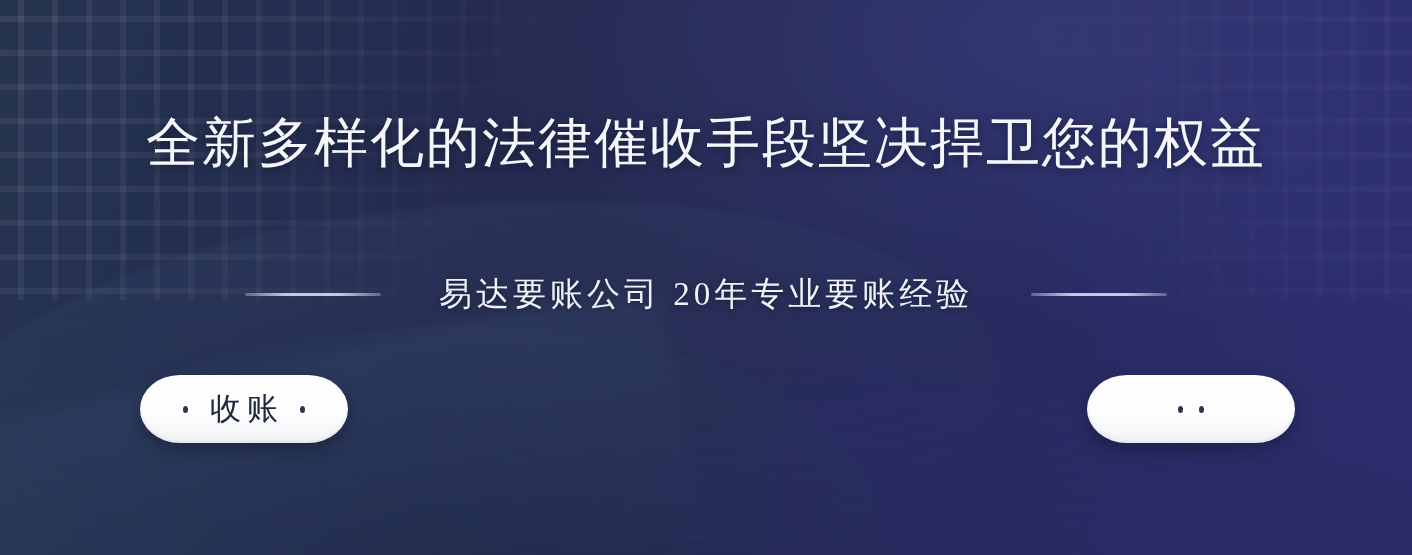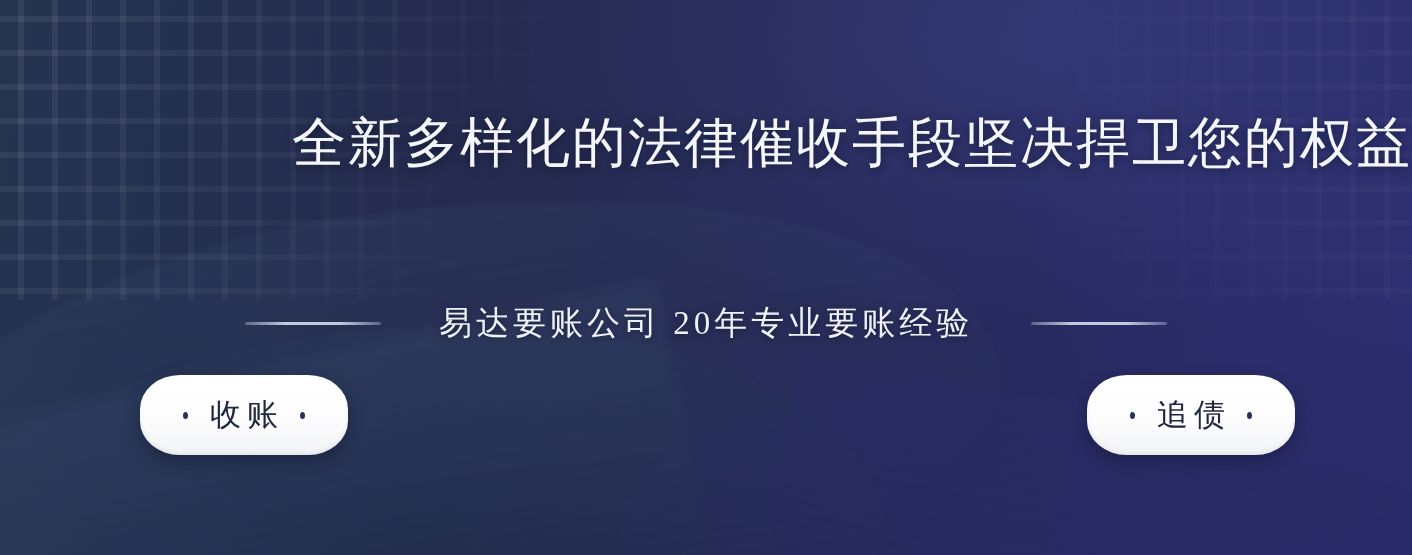--- a/index.html
+++ b/index.html
@@ -120,40 +120,39 @@
 
   .content {
     position: absolute;
     inset: 0;
   }
 
   .headline {
     position: absolute;
     left: 0; right: 0;
     top: 109px;
-    text-align: right;
+    text-align: center;
     color: #f4f6fb;
     font-size: 54px;
     line-height: 68px;
     letter-spacing: 2px;
     font-weight: 400;
     white-space: nowrap;
     text-shadow: 0 2px 10px rgba(8,12,28,0.55);
   }
 
   .subline {
     position: absolute;
     left: 0; right: 0;
     top: 270px;
     height: 48px;
     display: flex;
     align-items: center;
     justify-content: center;
     gap: 58px;
-    margin-top: 29px;
   }
   .sub-rule {
     width: 136px;
     height: 3px;
     background: linear-gradient(90deg, rgba(190,201,222,0.35), #c2cbe0 30%, #c2cbe0 70%, rgba(190,201,222,0.35));
     border-radius: 2px;
   }
   .sub-text {
     color: #eef1f7;
     font-size: 33px;
@@ -166,21 +165,21 @@
   .pill-row {
     position: absolute;
     left: 140px;
     top: 375px;
     width: 1155px;
     display: flex;
     justify-content: space-between;
   }
   .pill {
     width: 208px;
-    height: 80px;
+    height: 68px;
     border-radius: 40px / 34px;
     background: linear-gradient(180deg, #ffffff 0%, #fdfdfe 55%, #f2f3f6 100%);
     box-shadow:
       0 6px 16px rgba(10,14,32,0.38),
       inset 0 -2px 4px rgba(120,130,160,0.12);
     display: flex;
     align-items: center;
     justify-content: center;
     gap: 16px;
     box-sizing: border-box;
@@ -228,21 +227,20 @@
     <div class="pill-row">
 
       <div class="pill">
         <span class="pill-dot"></span>
         <span class="pill-label">收账</span>
         <span class="pill-dot"></span>
       </div>
 
       <div class="pill">
         <span class="pill-dot"></span>
-        <span class="pill-label">追债</span>
         <span class="pill-dot"></span>
       </div>
 
 
 
     </div>
   </div>
 </div>
 
 </body></html>

